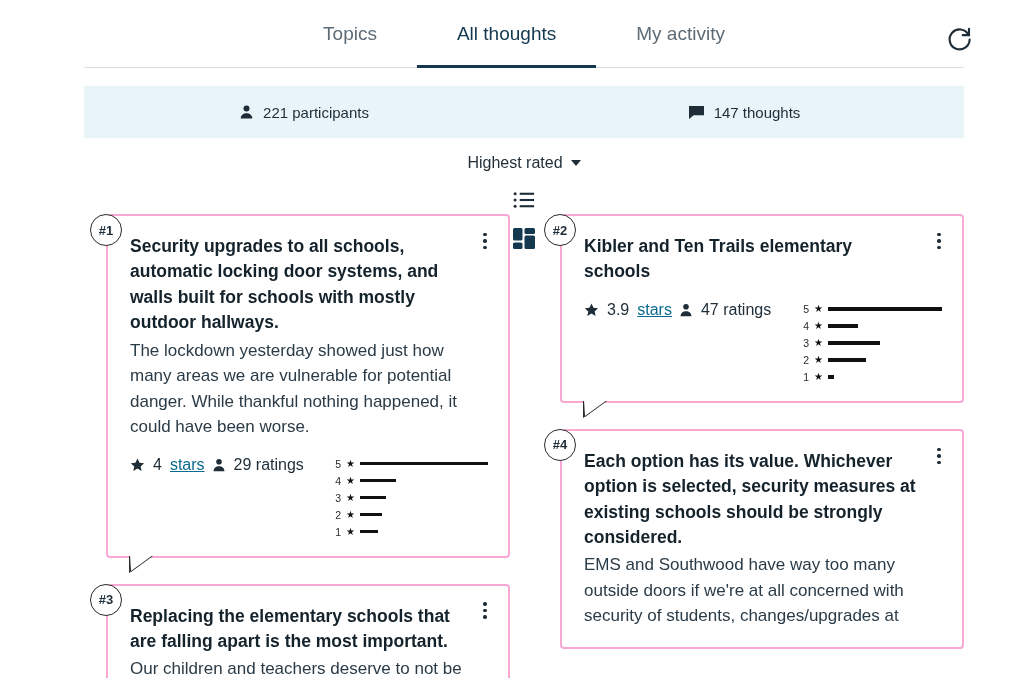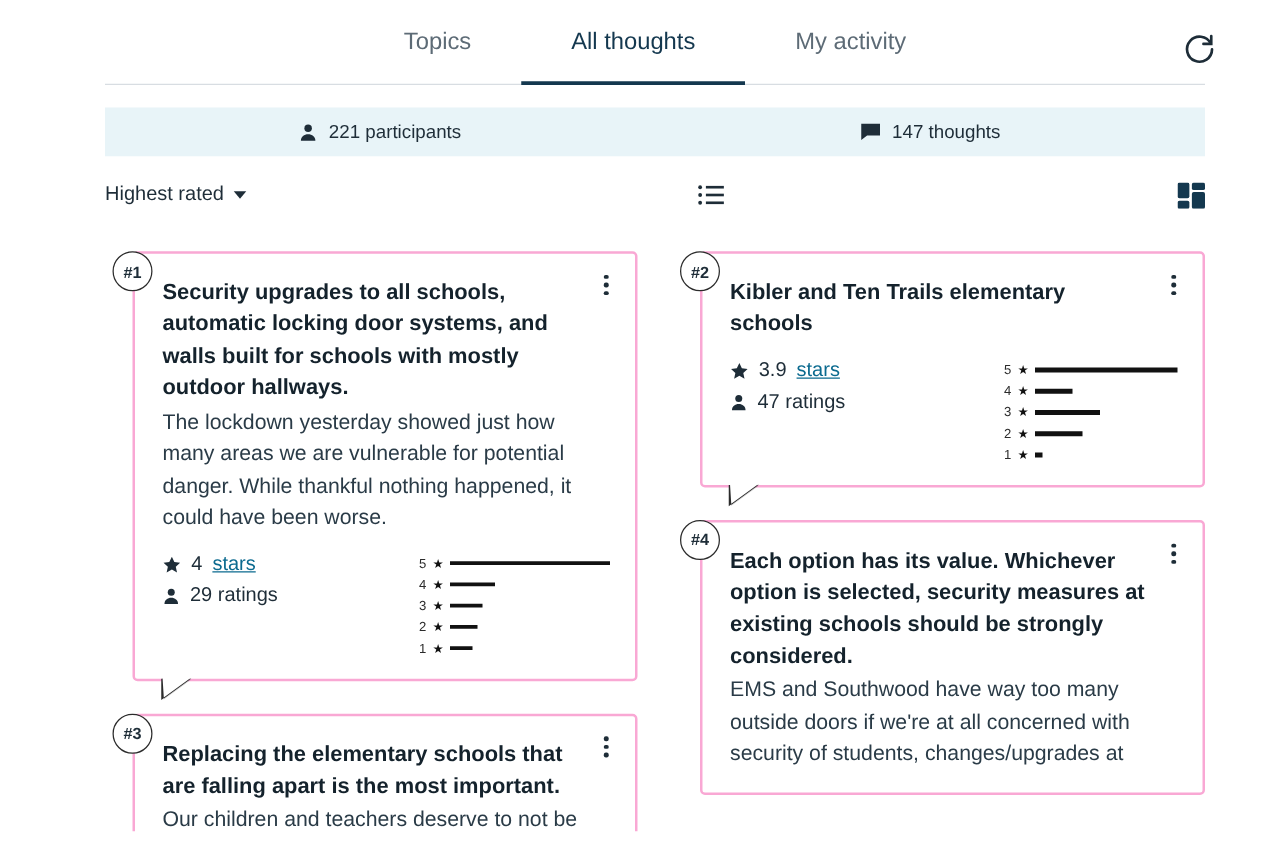--- a/index.html
+++ b/index.html
@@ -46,44 +46,45 @@
     position: absolute;
     right: -10px;
     top: 22px;
     width: 30px; height: 30px;
     cursor: pointer;
   }
 
   
   .statsbar {
     margin: 18px 60px 0 60px;
-    height: 39px;
+    height: 52px;
     background: #e8f4f8;
     display: flex;
     align-items: center;
   }
   .stat {
     flex: 1;
     display: flex;
     align-items: center;
     justify-content: center;
     gap: 9px;
     font-size: 15px;
     color: #1e2d38;
   }
   .stat .ic { display: inline-flex; align-items: center; }
 
   
   .sortrow {
     margin: 16px 60px 0 60px;
     display: flex;
     align-items: center;
-    justify-content: space-between;
+    justify-content: flex-start;
     gap: 18px;
     height: 30px;
+    flex-direction: column;
   }
   .sortsel {
     font-size: 16px;
     color: #1e2d38;
     display: flex;
     align-items: center;
     gap: 8px;
     cursor: pointer;
   }
   .caret {
@@ -182,21 +183,21 @@
     margin: 0;
   }
 
   .metrics {
     display: flex;
     align-items: flex-start;
     justify-content: space-between;
     margin-top: 16px;
     gap: 12px;
   }
-  .metric-lines { display: flex; flex-direction: column; gap: 7px; }
+  .metric-lines { display: flex; flex-direction: row; gap: 7px; }
   .metric {
     display: flex; align-items: center; gap: 8px;
     font-size: 16px; color: #1e2d38;
   }
   .metric a {
     color: #0b6a8f;
     text-decoration: underline;
   }
   .hist { display: flex; flex-direction: column; gap: 5px; padding-top: 2px; }
   .hist-row { display: flex; align-items: center; gap: 5px; font-size: 10.5px; color: #2b2b2b; }

